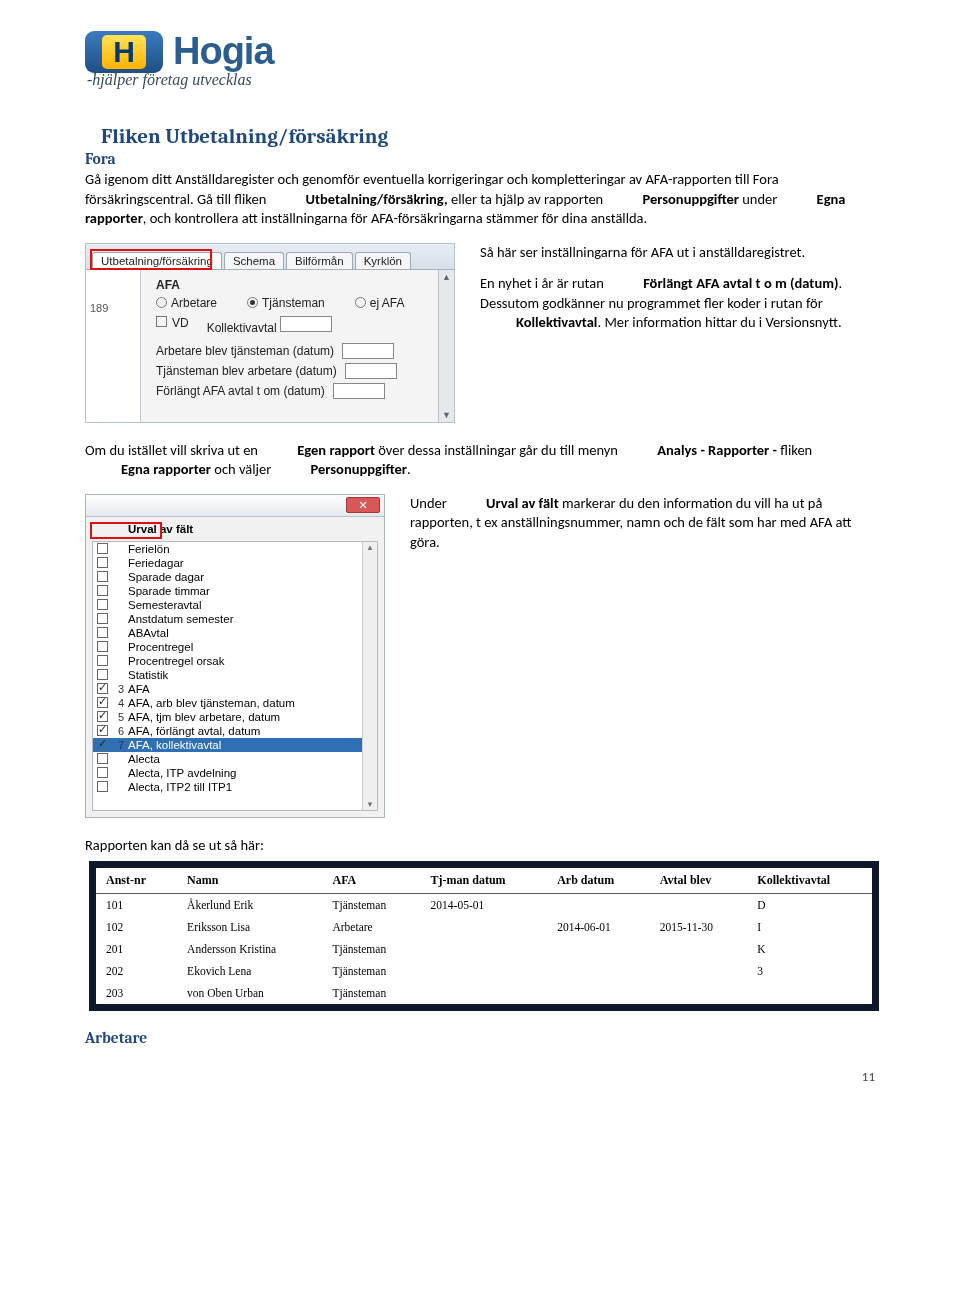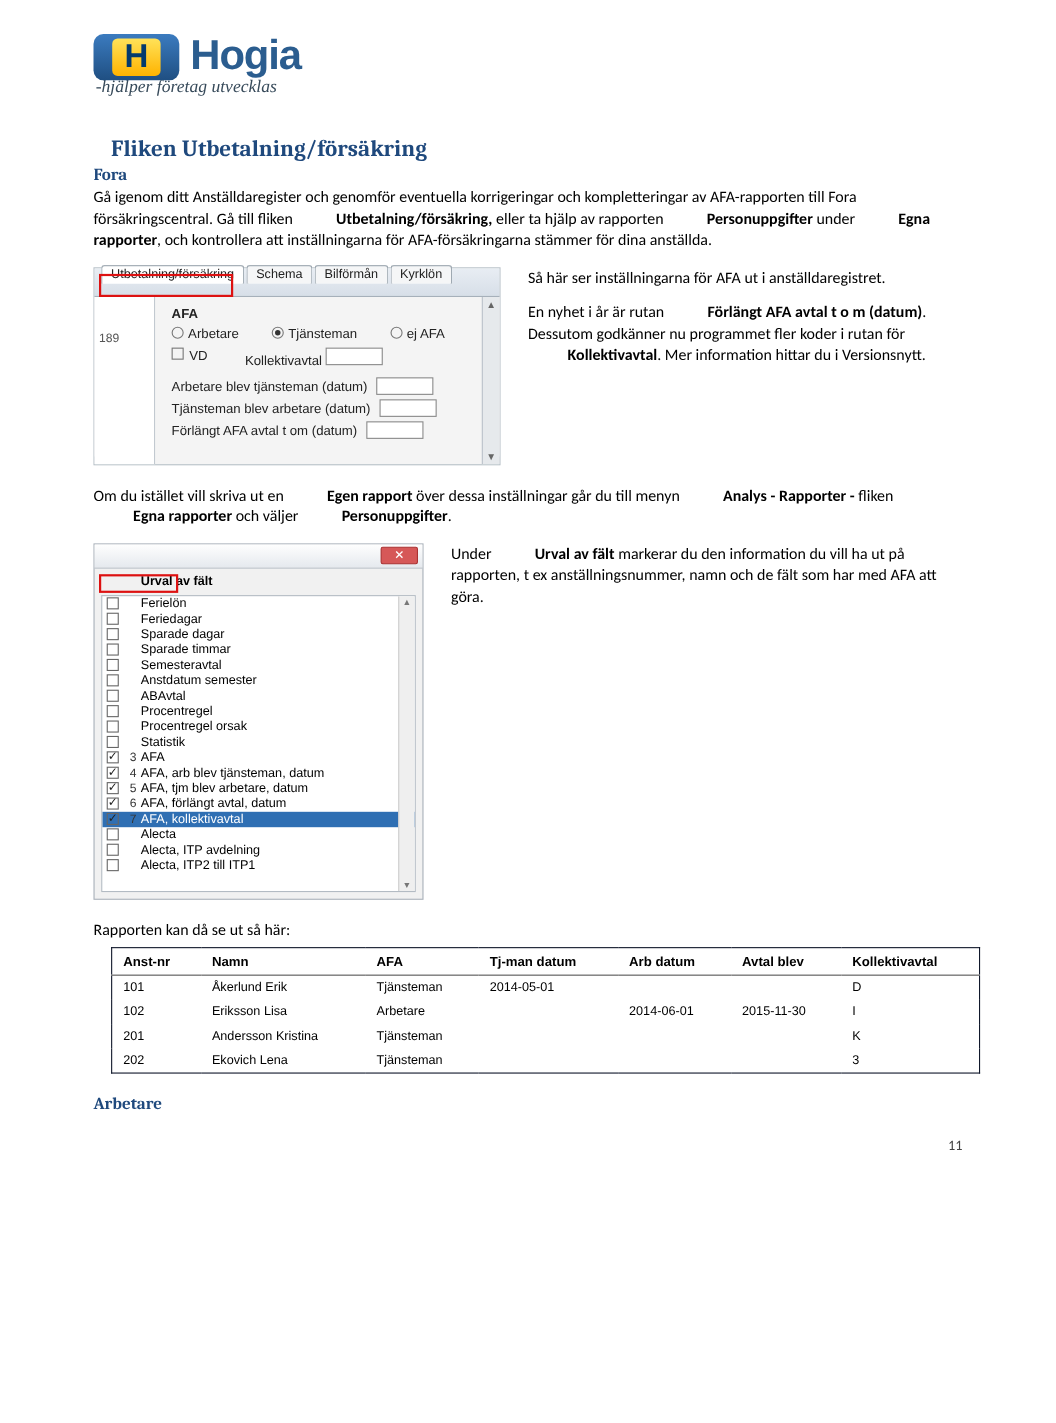--- a/index.html
+++ b/index.html
@@ -81,40 +81,40 @@
     border:1px solid #b8c2c9;
     background:#f4f4f4;
     font-family: Tahoma, Arial, sans-serif;
     font-size:12px;
     color:#222;
   }
   .ui-tabs {
     display:flex;align-items:flex-end;height:26px;
     background:linear-gradient(180deg,#e8edf3 0%,#d7dfe8 100%);
     border-bottom:1px solid #a6b0ba;
-    padding:4px 6px 11px 6px; gap:2px;
+    padding:4px 6px 0 6px; gap:2px;
     position:relative;
   }
   .red-box-tab {
     position:absolute;left:4px;bottom:-1px;width:122px;height:21px;border:2px solid #d11;
     pointer-events:none;
   }
   .tab {
     background:#f5f6f7;border:1px solid #9fa9b2;border-bottom:none;
     padding:2px 8px;border-radius:3px 3px 0 0;
     font-size:11.5px;
   }
   .tab.active{background:#fff;font-weight:400;}
   .ui-body1{padding:8px 8px 12px 70px; background:#f4f4f4;}
   .afa-title{font-weight:700;margin-bottom:4px;}
   .radio-row{display:flex;gap:30px;margin-bottom:6px;}
   .radio-row label{display:flex;align-items:center;gap:4px;}
   .radio-dot{width:11px;height:11px;border:1px solid #777;border-radius:50%;display:inline-block;position:relative;}
   .radio-dot.on::after{content:"";position:absolute;inset:2px;background:#333;border-radius:50%;}
-  .row2{display:flex;gap:34px;margin-bottom:8px;}
+  .row2{display:flex;gap:18px;margin-bottom:8px;}
   .check-sq{width:11px;height:11px;border:1px solid #777;display:inline-block;margin-right:5px;}
   .small-input{display:inline-block;width:52px;height:16px;border:1px solid #888;background:#fff;}
   .line-item{margin:4px 0;display:flex;align-items:center;gap:8px;}
   .left-strip{
     position:absolute;left:0;top:26px;bottom:0;width:55px;
     background:#fff;border-right:1px solid #c2c9d0;
     font-size:11px;color:#555;padding:32px 4px;
   }
   .ui-box1{position:relative;}
   .scroll-v{position:absolute;right:0;top:26px;bottom:0;width:16px;background:#e6e9ec;border-left:1px solid #bcc3cb;}
@@ -134,21 +134,21 @@
   .field-list .row{display:flex;align-items:center;padding:1px 4px;gap:4px;}
   .field-list .cb{width:11px;height:11px;border:1px solid #666;display:inline-block;position:relative;flex-shrink:0;}
   .field-list .cb.on::after{content:"✓";position:absolute;top:-3px;left:0;font-size:11px;color:#222;}
   .field-list .num{width:12px;text-align:right;font-size:11px;color:#333;flex-shrink:0;}
   .field-list .lbl{font-size:11.5px;}
   .row.sel{background:#2f6fb3;color:#fff;}
   .field-list .scroll{position:absolute;right:0;top:0;bottom:0;width:15px;background:#efefef;border-left:1px solid #ccc;}
   .field-list .scroll::before{content:"▲";position:absolute;top:1px;left:3px;font-size:8px;color:#777;}
   .field-list .scroll::after{content:"▼";position:absolute;bottom:1px;left:3px;font-size:8px;color:#777;}
   
-  .report-table{width:100%;border:1px solid #0f172a;margin:6px 16px 18px;font-family: Liberation Sans, sans-serif;font-size:11.5px;border-collapse:collapse;}
+  .report-table{width:100%;border:7px solid #0f172a;margin:6px 4px 18px;font-family: Liberation Serif, serif;font-size:11.5px;border-collapse:collapse;}
   .report-table th,.report-table td{padding:5px 10px;text-align:left;}
   .report-table thead th{border-bottom:1px solid #555;font-weight:700;font-size:12px;}
   .page-num{text-align:right;color:#444;font-size:13px;margin-top:22px;}
   .mt12{margin-top:12px;}
 </style>
 </head>
 <body>
 
 <div class="page">
   <div class="logo-block">
@@ -384,19 +384,28 @@
         </tr>
         <tr>
           <td>202</td>
           <td>Ekovich Lena</td>
           <td>Tjänsteman</td>
           <td></td>
           <td></td>
           <td></td>
           <td>3</td>
         </tr>
+        <tr>
+          <td>203</td>
+          <td>von Oben Urban</td>
+          <td>Tjänsteman</td>
+          <td></td>
+          <td></td>
+          <td></td>
+          <td></td>
+        </tr>
       </tbody>
   </table>
 
   <h3 class="subtitle">Arbetare</h3>
 
   <div class="page-num">11</div>
 </div>
 
 </body></html>

